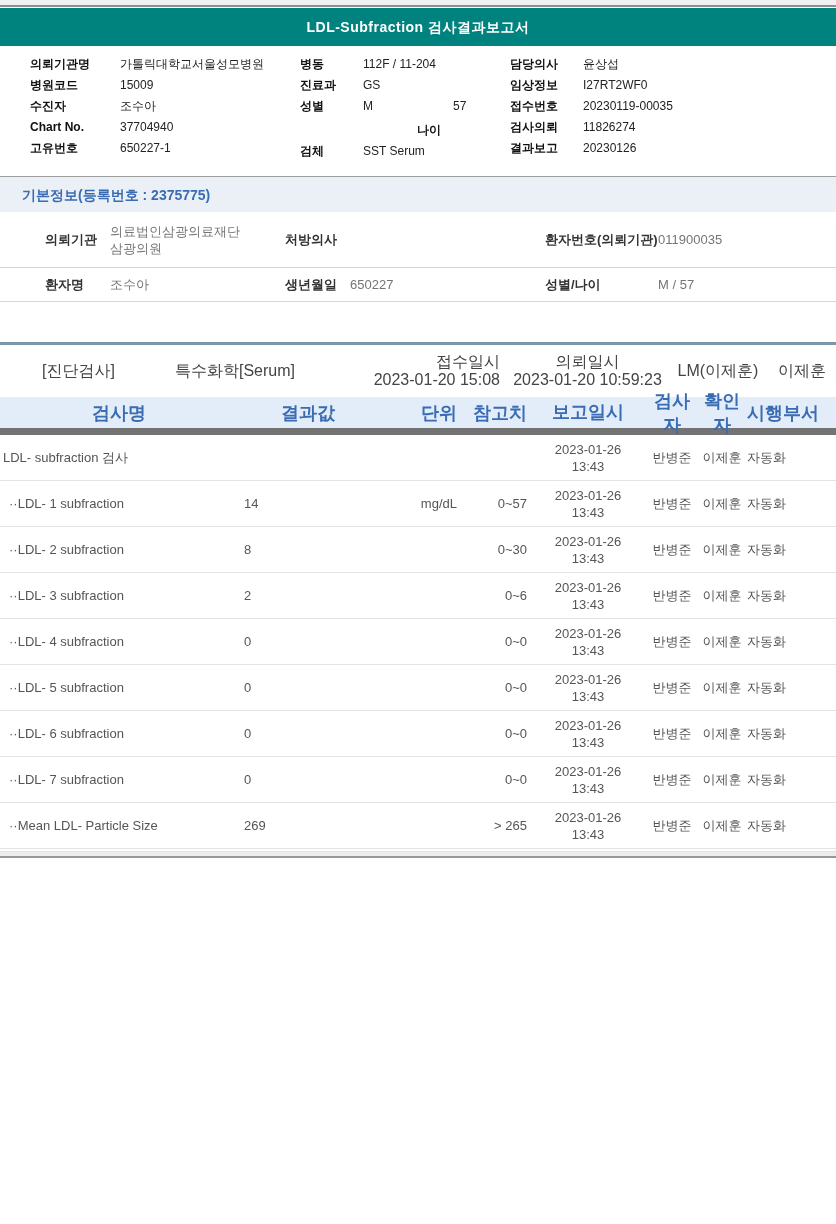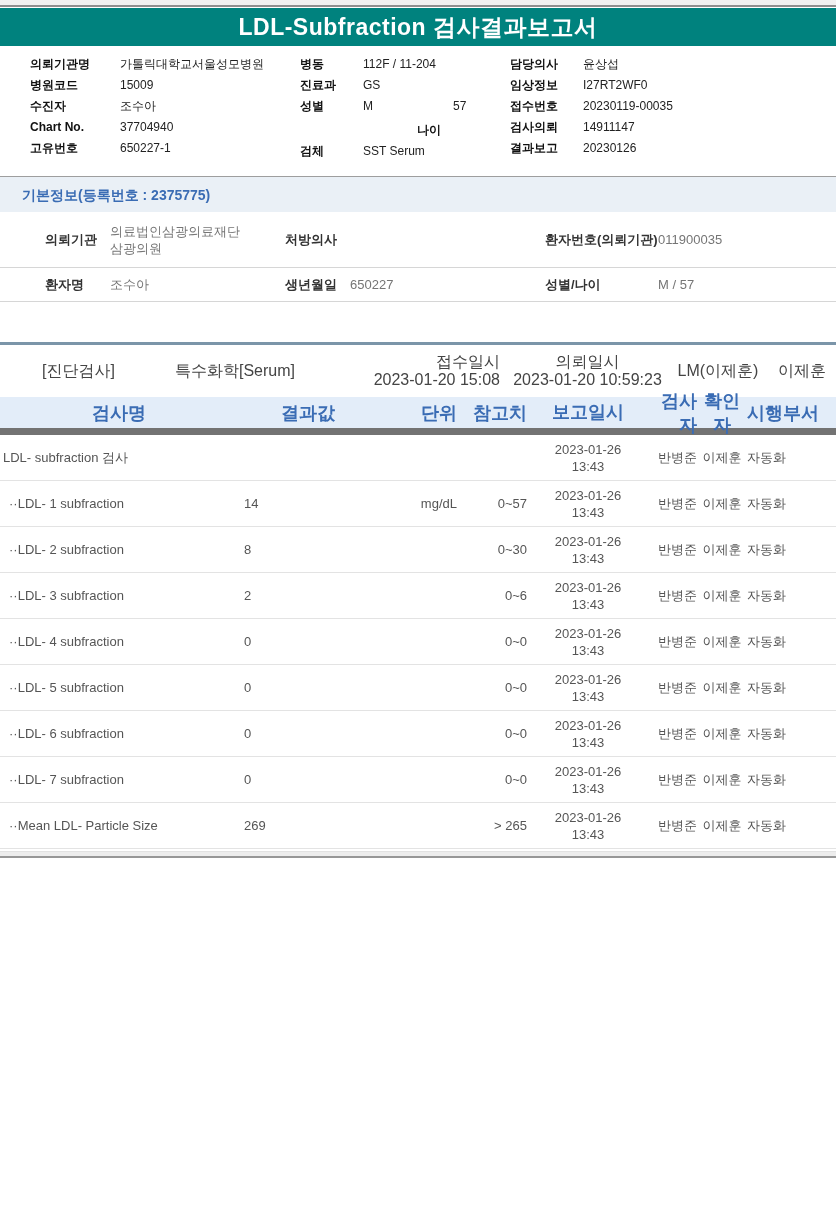--- a/index.html
+++ b/index.html
@@ -7,21 +7,21 @@
   body {
     height: 1224px;
     font-family: "Liberation Sans", "DejaVu Sans", sans-serif;
     color: #222;
     position: relative;
     overflow: hidden;
   }
   .top-bar { height: 7px; background: #f1f1f1; border-bottom: 2px solid #8f8f8f; }
   .banner {
     height: 38px; margin-top: 1px; background: #00827E;
-    color: #fff; font-weight: bold; font-size: 23px;
+    color: #fff; font-weight: bold; font-size: 14px;
     text-align: center; line-height: 38px; letter-spacing: 0.5px;
   }
   
   .patient { display: flex; padding: 8px 0 9px 30px; }
   .pcol { font-size: 12px; line-height: 21px; }
   .pcol1 { width: 270px; }
   .pcol2 { width: 210px; }
   .pcol3 { flex: 1; }
   .prow { display: flex; }
   .plabel { font-weight: bold; color: #111; }
@@ -72,21 +72,21 @@
   .results-row {
     display: flex; align-items: center; height: 46px;
     border-bottom: 1px solid #e3e3e3;
     font-size: 13px; color: #555;
   }
   .c-name { width: 238px; text-align: left; padding-left: 3px; }
   .c-result { width: 140px; text-align: left; padding-left: 6px; }
   .c-unit { width: 85px; text-align: right; padding-right: 6px; }
   .c-ref { width: 66px; text-align: right; padding-right: 2px; }
   .c-date { width: 118px; text-align: center; line-height: 17px; }
-  .c-tester { width: 50px; text-align: right; }
+  .c-tester { width: 50px; text-align: center; }
   .c-conf { width: 50px; text-align: center; }
   .c-dept { width: 89px; text-align: left; }
   .results-header .c-name, .results-header .c-result { text-align: center; padding-left: 0; }
   .results-row .c-name.indent { padding-left: 9px; }
   .bottom-bar {
     height: 7px; margin-top: 2px;
     background: #ededed;
     border-top: 1px solid #e2e2e2;
     border-bottom: 2px solid #979797;
   }
@@ -159,21 +159,21 @@
     <span class="pvalue">I27RT2WF0</span>
   </div>
 
   <div class="prow">
     <span class="plabel">접수번호</span>
     <span class="pvalue">20230119-00035</span>
   </div>
 
   <div class="prow">
     <span class="plabel">검사의뢰</span>
-    <span class="pvalue">14911147</span>
+    <span class="pvalue">11826274</span>
   </div>
 
   <div class="prow">
     <span class="plabel">결과보고</span>
     <span class="pvalue">20230126</span>
   </div>
 </div>
 </div>
 
 <div class="section-header">기본정보(등록번호 : 2375775)</div>

